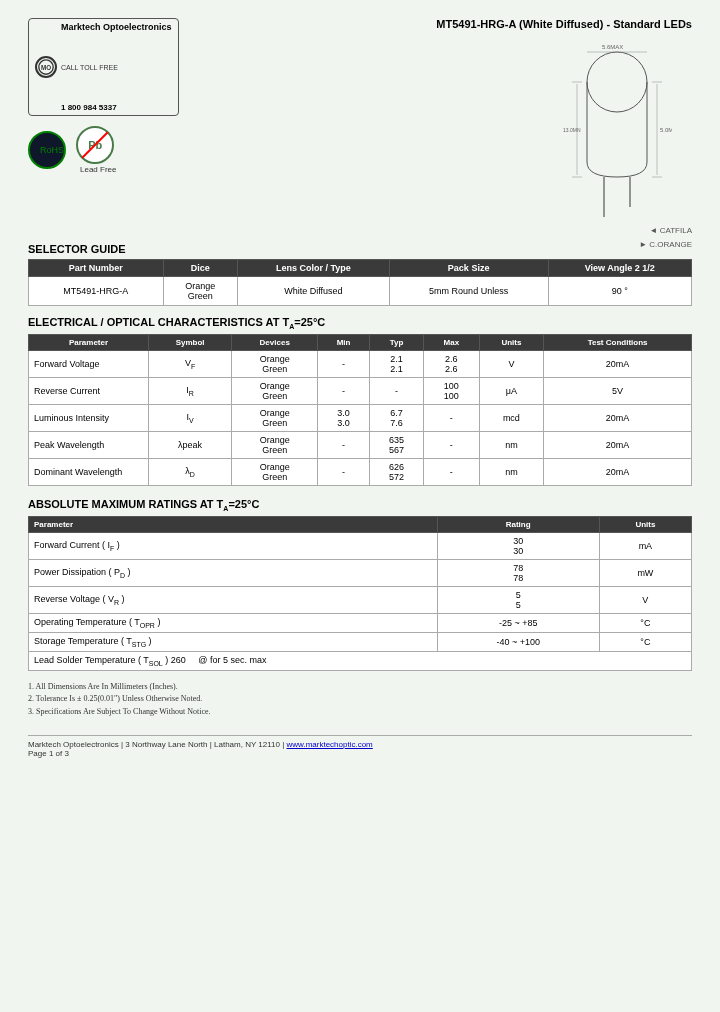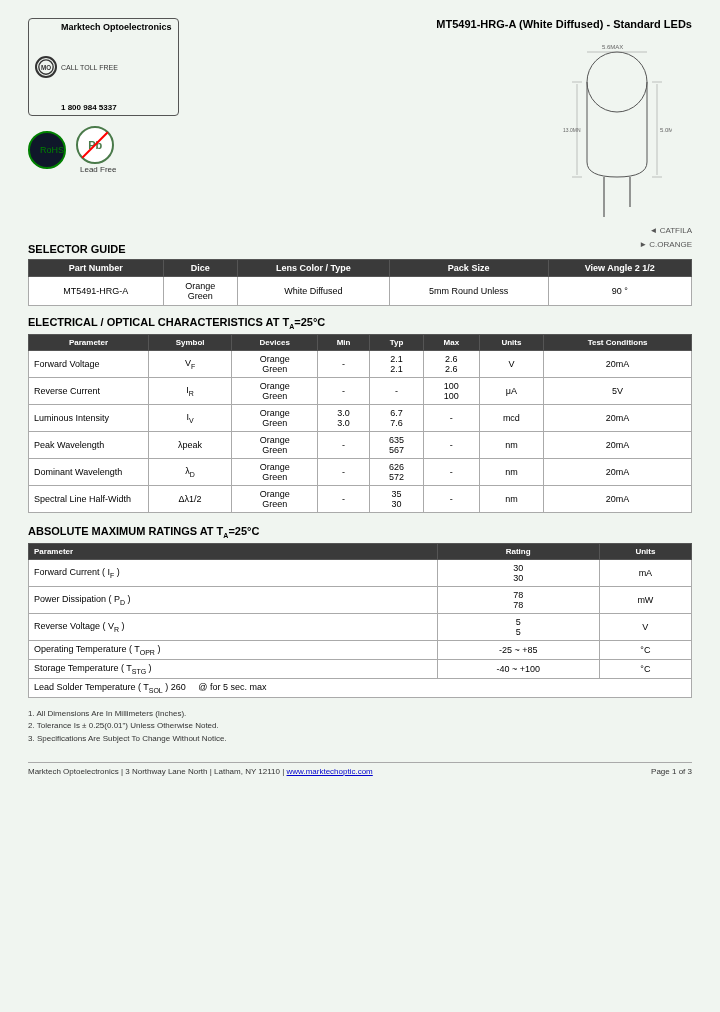--- a/index.html
+++ b/index.html
@@ -146,30 +146,32 @@
     .ratings-table td.param { text-align: left; }
     .ratings-table td.value { text-align: center; }
 
     sub, sup { font-size: 7px; }
 
     .notes {
       margin-top: 10px;
       font-size: 8px;
       color: #333;
       line-height: 1.6;
+      font-family: Liberation Serif, serif;
     }
 
     .footer {
       margin-top: 16px;
       border-top: 1px solid #aaa;
       padding-top: 4px;
       display: flex;
       justify-content: space-between;
       font-size: 8px;
       color: #333;
+      flex-direction: column;
     }
     .footer a { color: #0000cc; text-decoration: underline; }
   </style>
 </head>
 <body>
 
 <div class="header">
   <div class="logo-area">
     <div class="logo-box">
       <div class="logo-circle">
@@ -313,30 +315,20 @@
       <tr>
         <td class="param">Dominant Wavelength</td>
         <td class="center">λ<sub>D</sub></td>
         <td class="center">Orange<br>Green</td>
         <td class="center">-</td>
         <td class="center">626<br>572</td>
         <td class="center">-</td>
         <td class="center">nm</td>
         <td class="center">20mA</td>
       </tr>
-      <tr>
-        <td class="param">Spectral Line Half-Width</td>
-        <td class="center">Δλ1/2</td>
-        <td class="center">Orange<br>Green</td>
-        <td class="center">-</td>
-        <td class="center">35<br>30</td>
-        <td class="center">-</td>
-        <td class="center">nm</td>
-        <td class="center">20mA</td>
-      </tr>
     </tbody>
   </table>
 </div>
 
 <div style="margin-top:12px;">
   <div class="section-title">ABSOLUTE MAXIMUM RATINGS AT T<sub>A</sub>=25°C</div>
   <table class="ratings-table">
     <thead>
       <tr>
         <th style="text-align:left;">Parameter</th>

